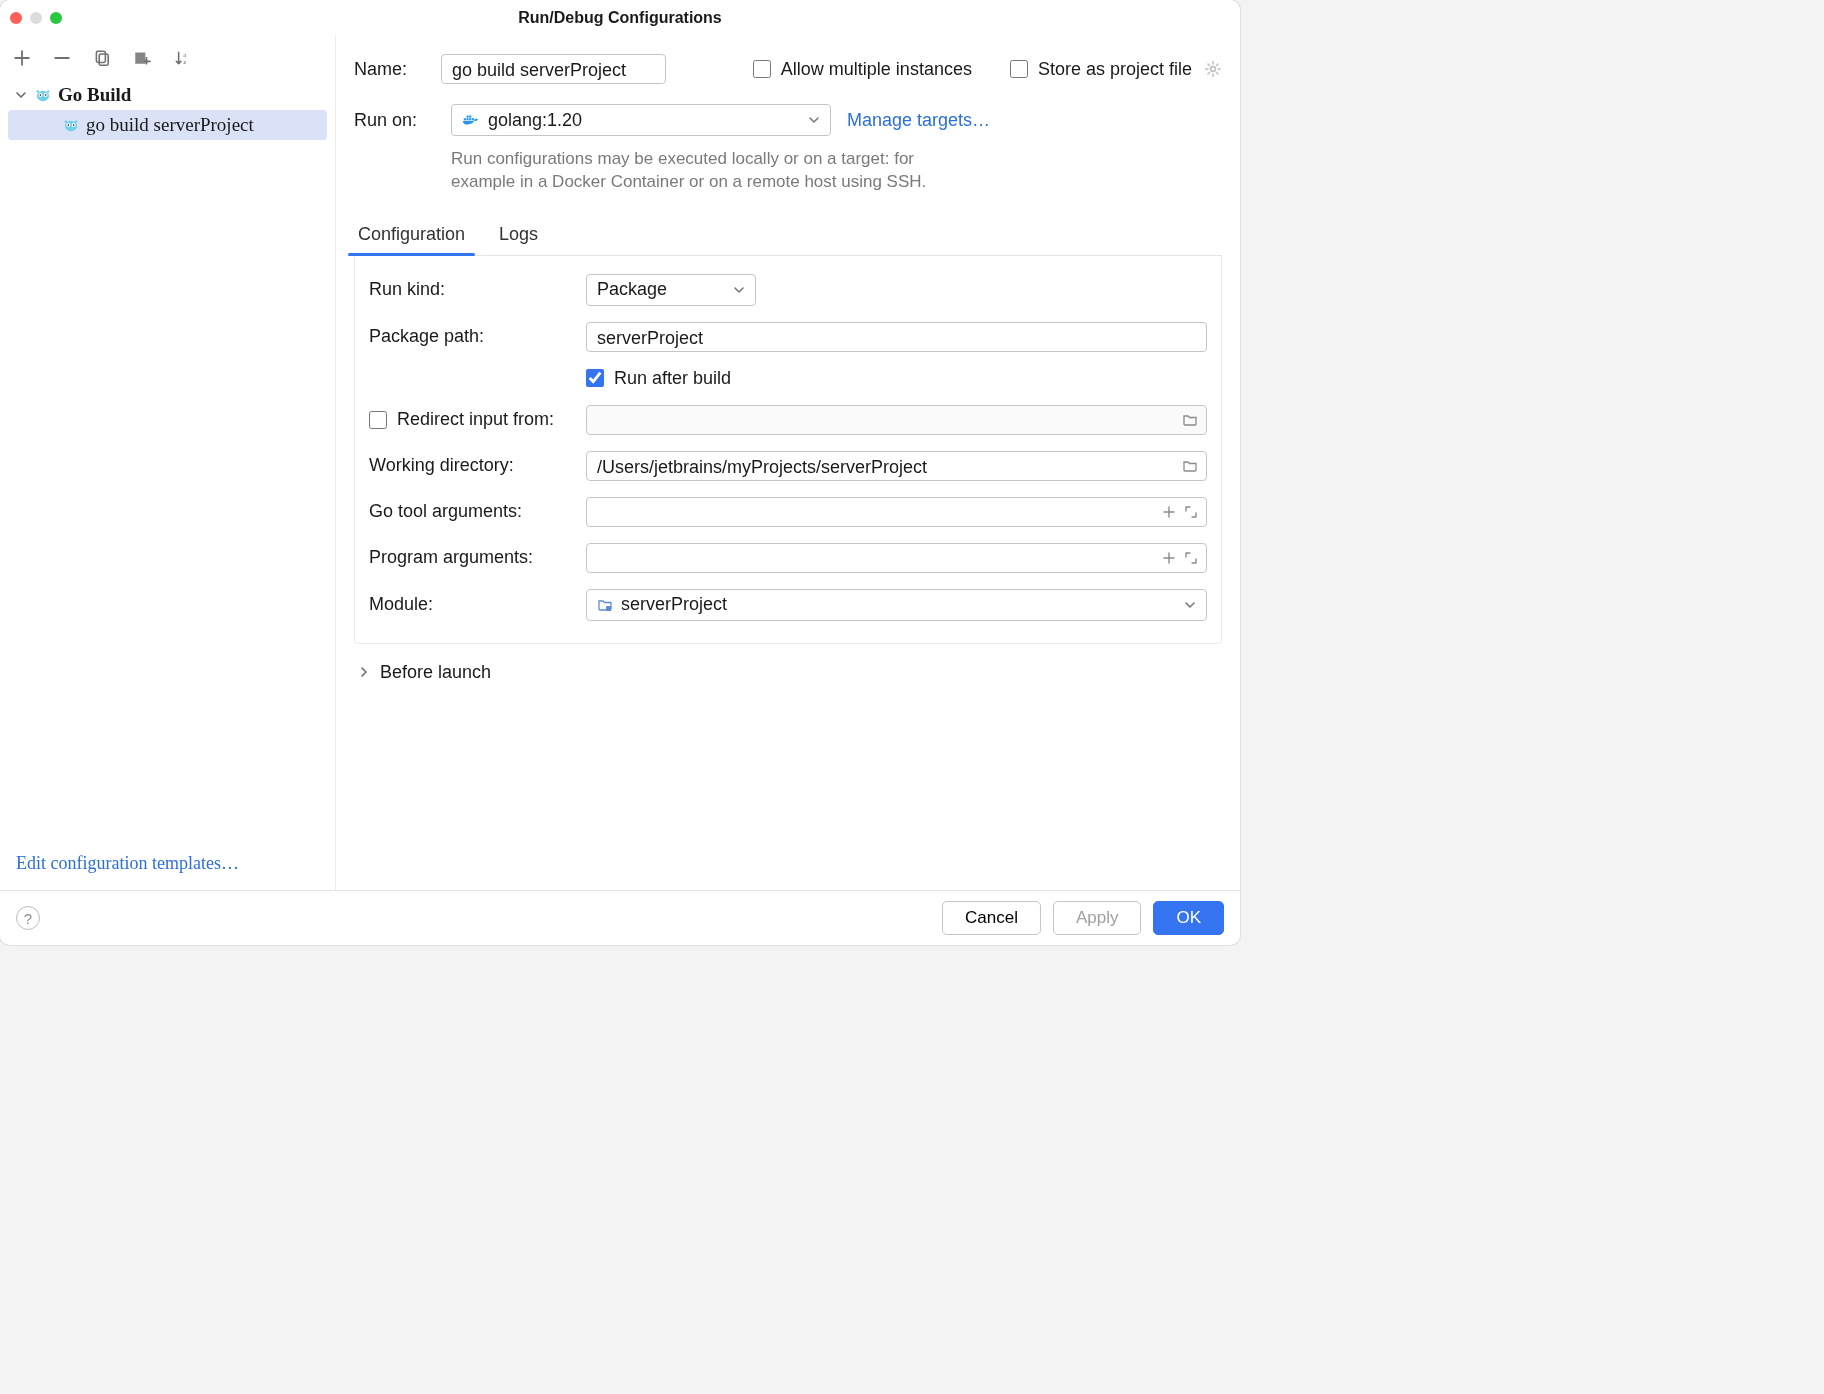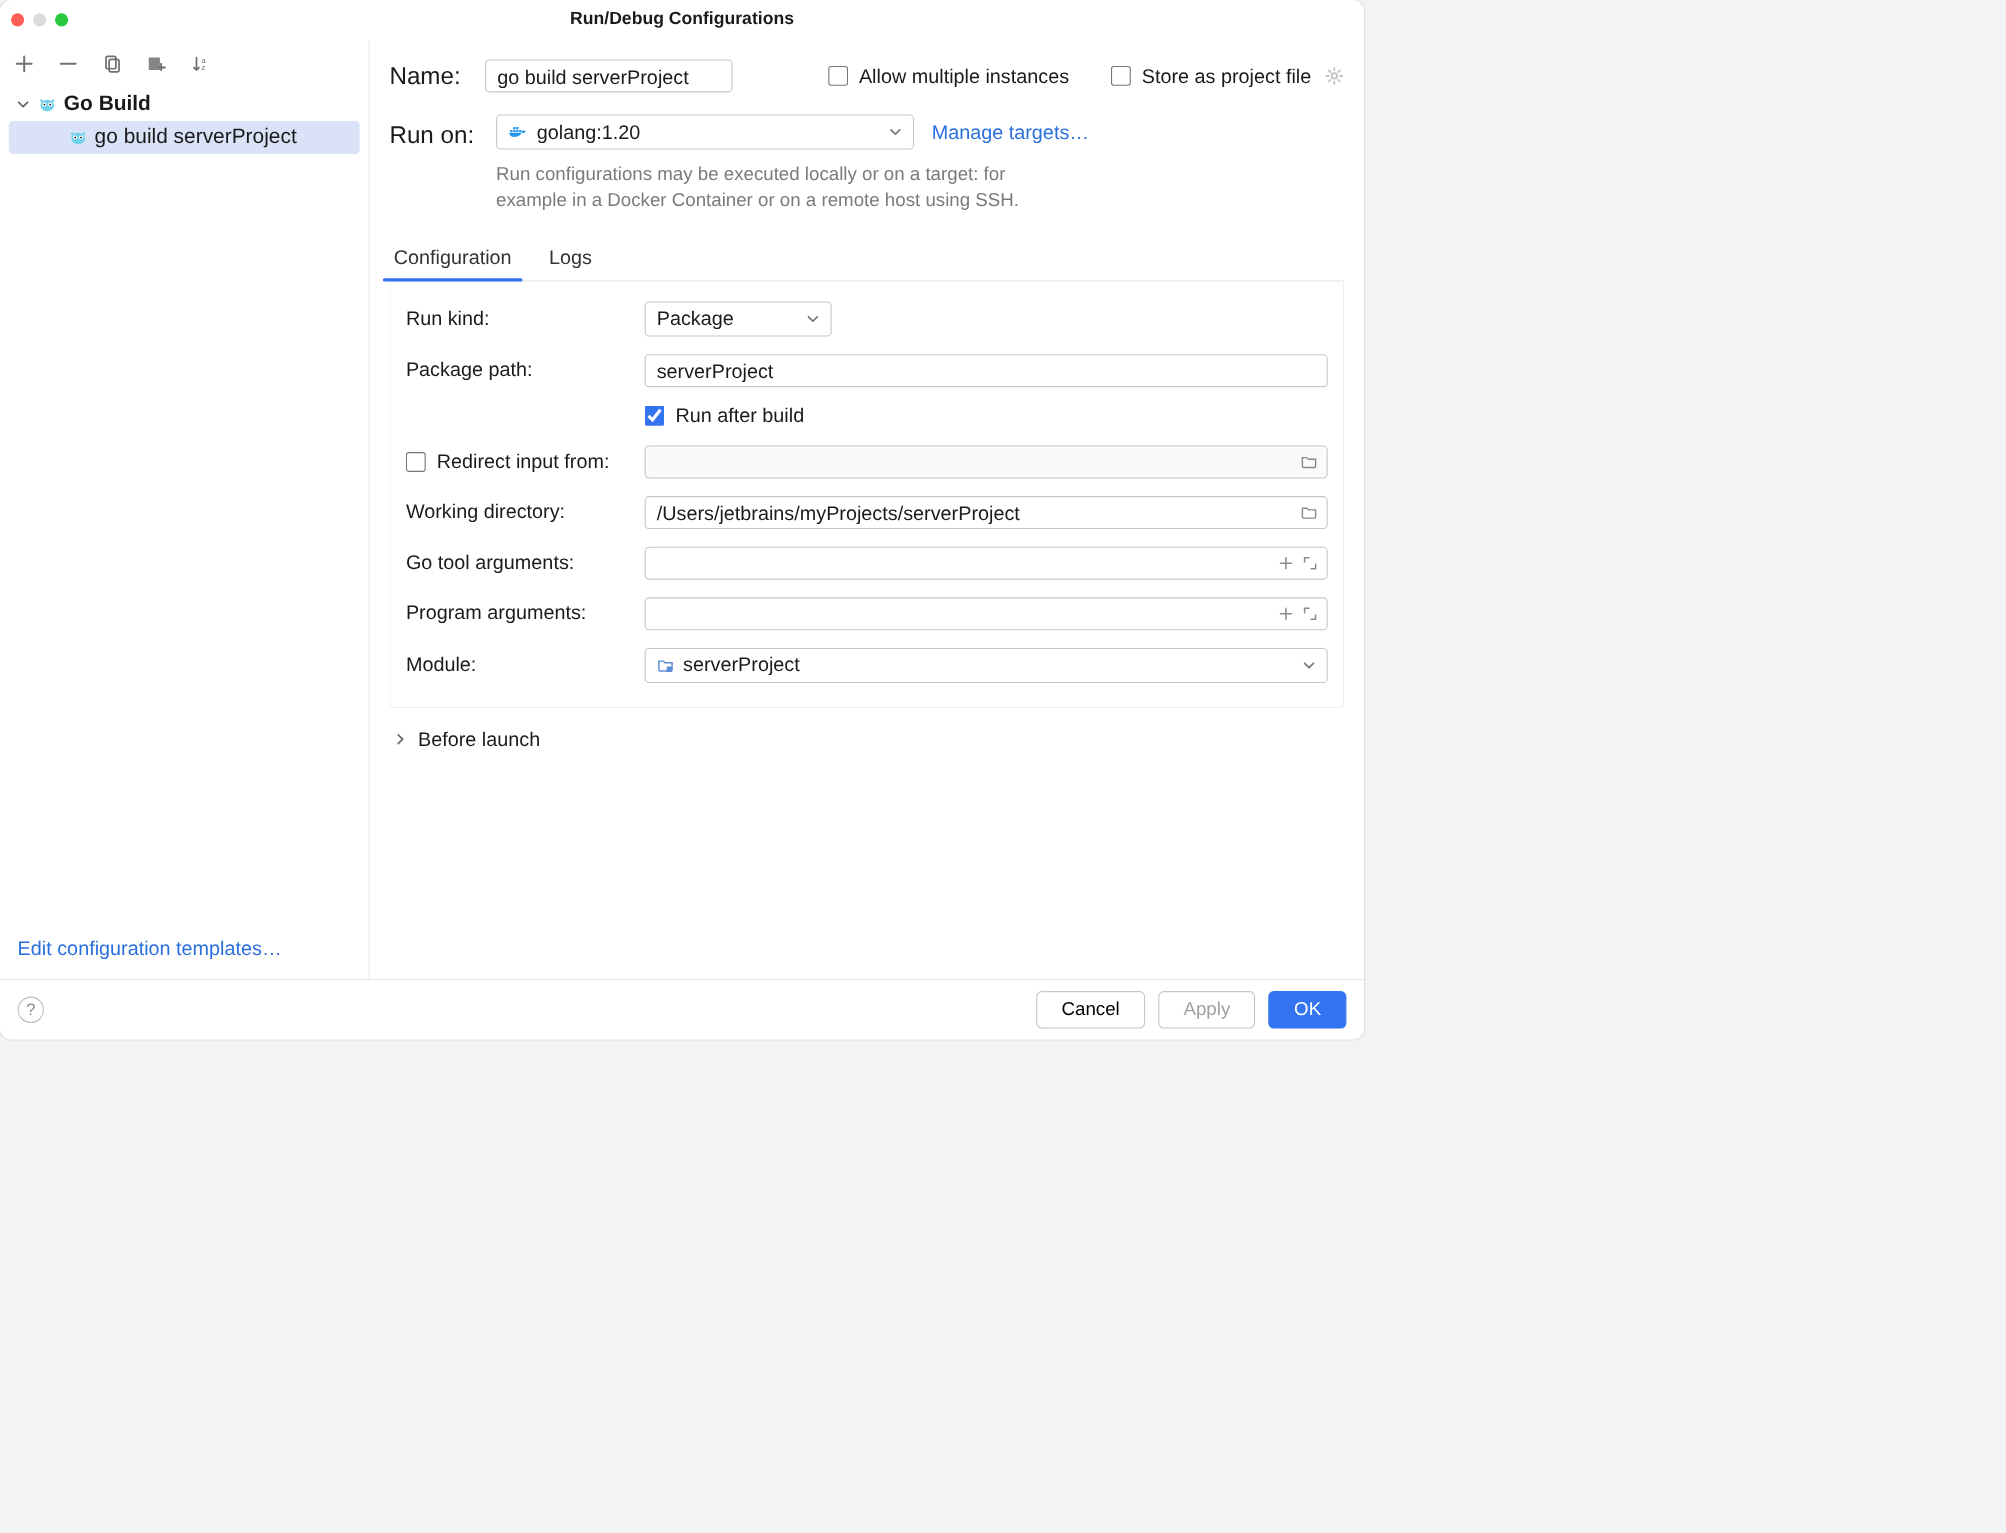--- a/index.html
+++ b/index.html
@@ -63,20 +63,21 @@
     display: flex;
     min-height: 0;
   }
   .sidebar {
     width: 336px;
     border-right: 1px solid #ececec;
     display: flex;
     flex-direction: column;
     background: var(--sidebar-bg);
     padding-top: 4px;
+    font-family: Liberation Serif, serif;
   }
   .sidebar-toolbar {
     display: flex;
     gap: 20px;
     padding: 8px 12px 6px 12px;
     align-items: center;
   }
   .tbicon { width: 20px; height: 20px; color: var(--toolbar-icon); display:flex; align-items:center; justify-content:center; }
   .tree { padding: 6px 8px 0 8px; flex: 1; overflow:auto; }
   .tree-row {
@@ -91,21 +92,21 @@
   .tree .indent1 { padding-left: 54px; }
   .chev { width: 14px; height: 14px; display:inline-flex; align-items:center; justify-content:center;}
   .go-icon { width: 18px; height: 14px; }
   .sidebar-footer { padding: 8px 16px 16px; }
   .sidebar-footer a { color: var(--link); text-decoration: none; font-size: 18px; }
 
   
   .panel { flex: 1; display: flex; flex-direction: column; min-width: 0; }
   .panel-inner { padding: 18px 18px 0 18px; flex:1; overflow:auto;}
   .row { display: flex; align-items: center; margin-bottom: 20px; gap: 12px;}
-  .lbl { width: 75px; font-size: 22px; }
+  .lbl { width: 75px; font-size: 18px; }
   .lbl.wide { width: 85px; }
   .textbox {
     border: 1px solid var(--border);
     border-radius: 4px;
     padding: 5px 10px;
     font-size: 18px;
     background: #fff;
     height: 30px;
     line-height: 20px;
   }

